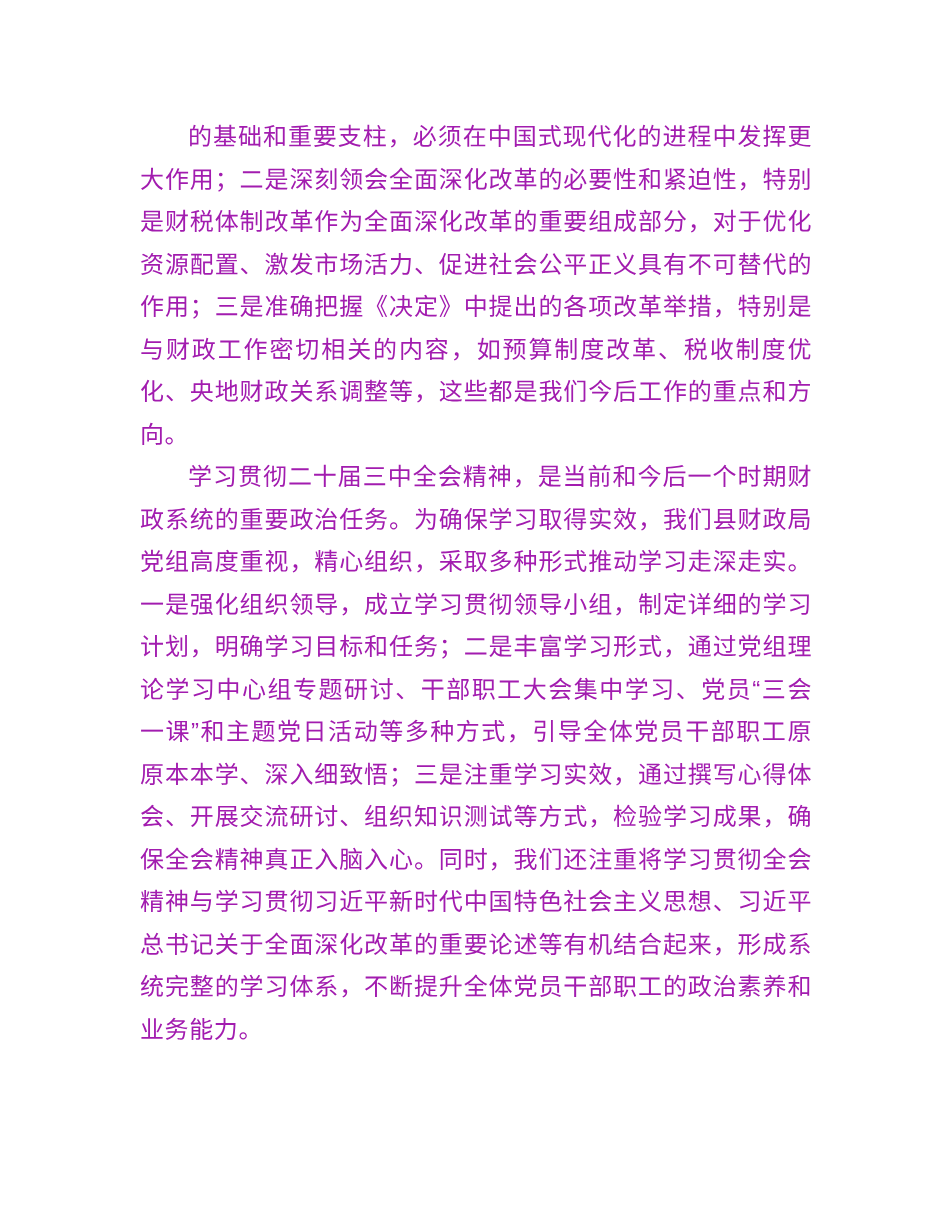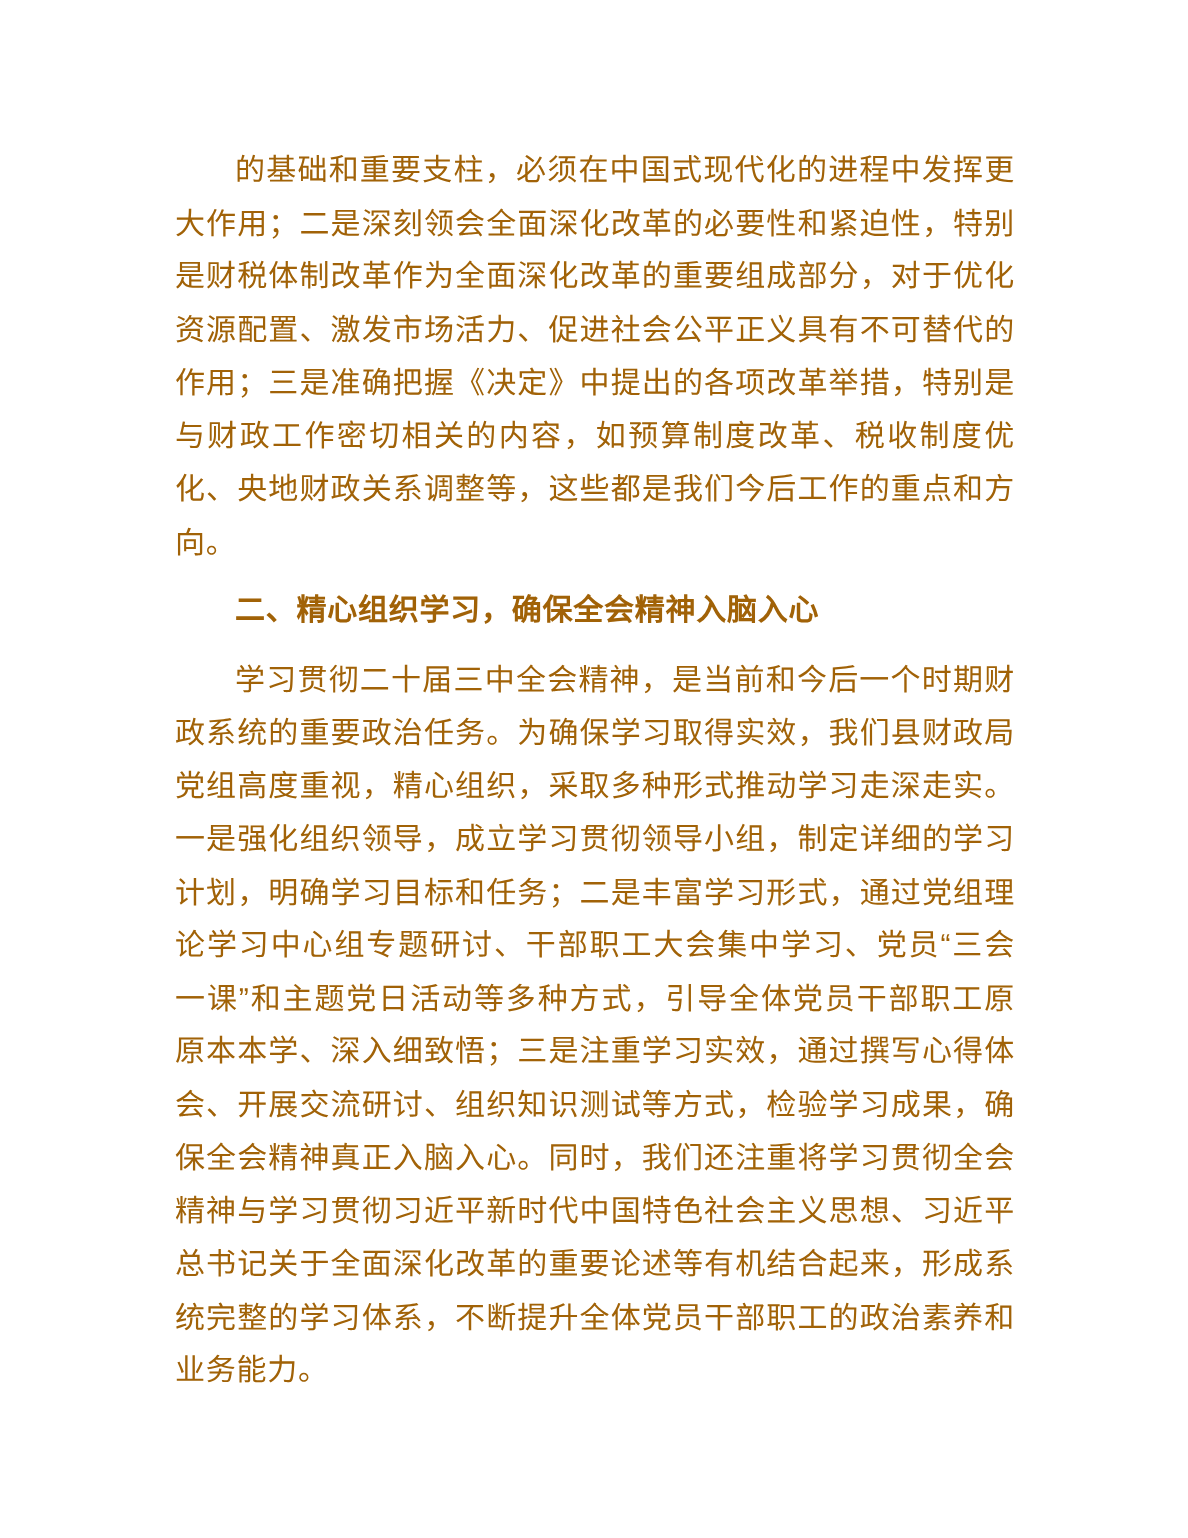--- a/index.html
+++ b/index.html
@@ -23,31 +23,30 @@
     width: 672px;
     color: #000000;
   }
   .para {
     margin: 0;
     font-size: 24px;
     line-height: 42.5px;
     letter-spacing: 0.6px;
     text-align: justify;
     text-indent: 2em;
-    color: #a16207;
+    color: #a21caf;
     word-break: normal;
   }
   .para.heading {
     font-weight: bold;
     margin-top: 12px;
     margin-bottom: 13px;
   }
 </style>
 </head>
 <body>
 
 <div class="page">
   <div class="content" id="doc-body">
       <p class="para">的基础和重要支柱，必须在中国式现代化的进程中发挥更大作用；二是深刻领会全面深化改革的必要性和紧迫性，特别是财税体制改革作为全面深化改革的重要组成部分，对于优化资源配置、激发市场活力、促进社会公平正义具有不可替代的作用；三是准确把握《决定》中提出的各项改革举措，特别是与财政工作密切相关的内容，如预算制度改革、税收制度优化、央地财政关系调整等，这些都是我们今后工作的重点和方向。</p>
-      <p class="para heading">二、精心组织学习，确保全会精神入脑入心</p>
       <p class="para">学习贯彻二十届三中全会精神，是当前和今后一个时期财政系统的重要政治任务。为确保学习取得实效，我们县财政局党组高度重视，精心组织，采取多种形式推动学习走深走实。一是强化组织领导，成立学习贯彻领导小组，制定详细的学习计划，明确学习目标和任务；二是丰富学习形式，通过党组理论学习中心组专题研讨、干部职工大会集中学习、党员“三会一课”和主题党日活动等多种方式，引导全体党员干部职工原原本本学、深入细致悟；三是注重学习实效，通过撰写心得体会、开展交流研讨、组织知识测试等方式，检验学习成果，确保全会精神真正入脑入心。同时，我们还注重将学习贯彻全会精神与学习贯彻习近平新时代中国特色社会主义思想、习近平总书记关于全面深化改革的重要论述等有机结合起来，形成系统完整的学习体系，不断提升全体党员干部职工的政治素养和业务能力。</p>
     </div>
 </div>
 
 </body></html>

